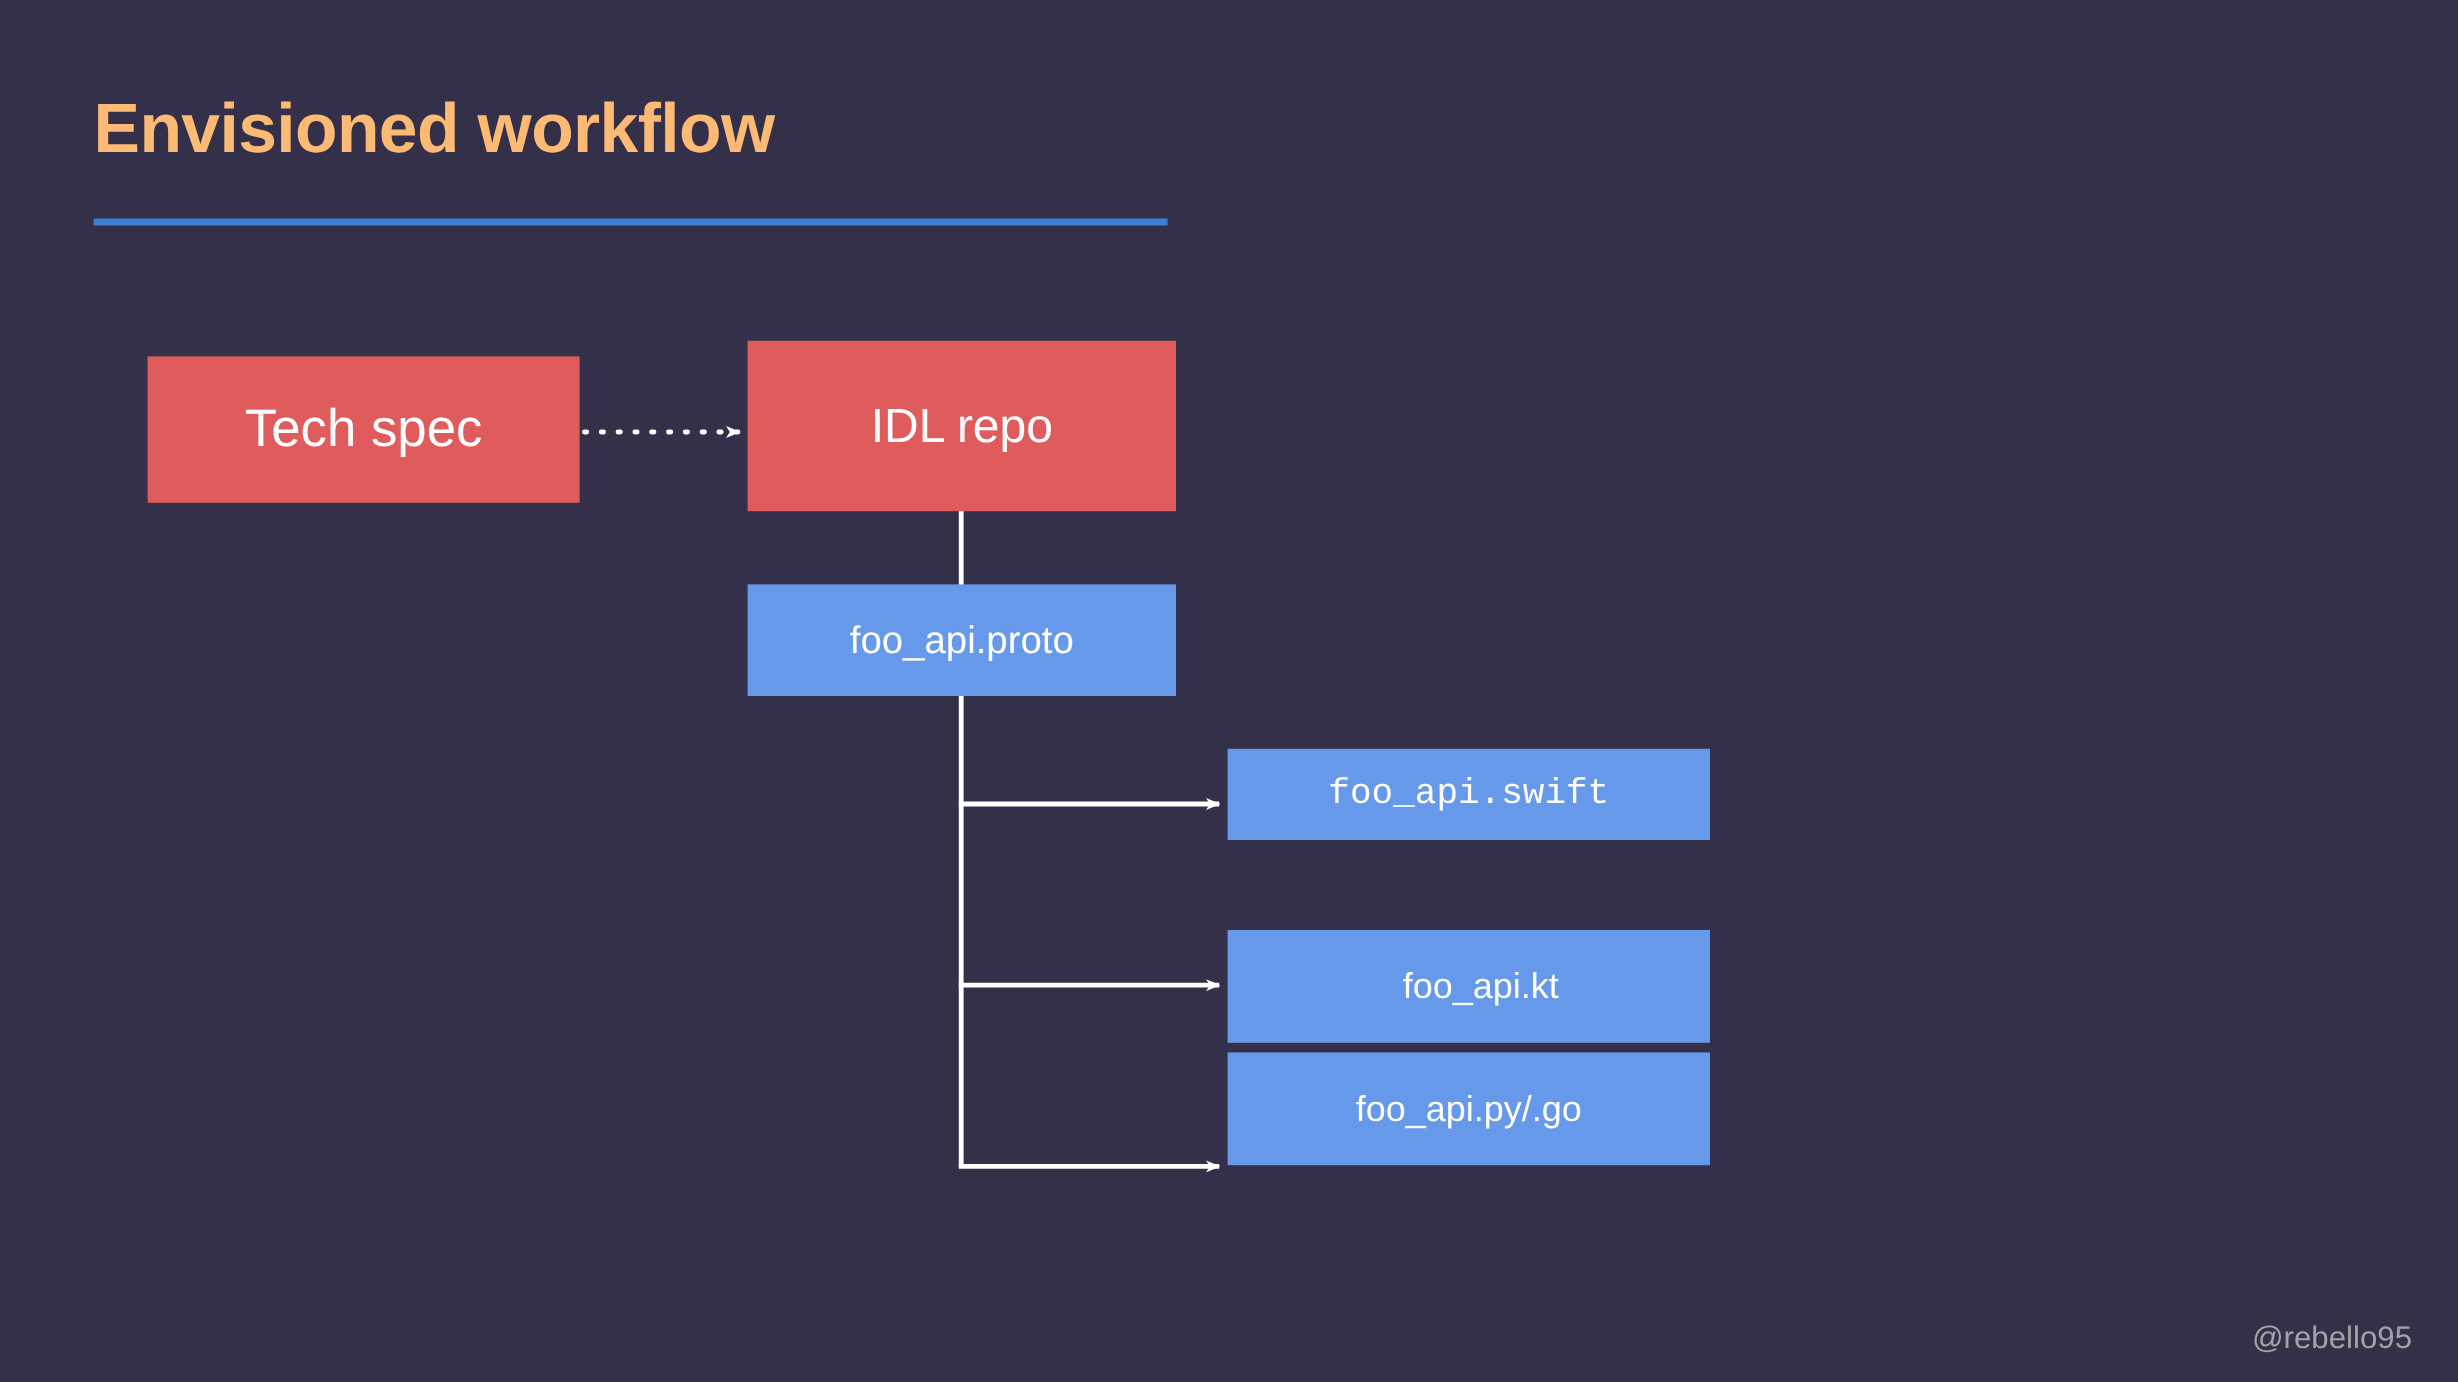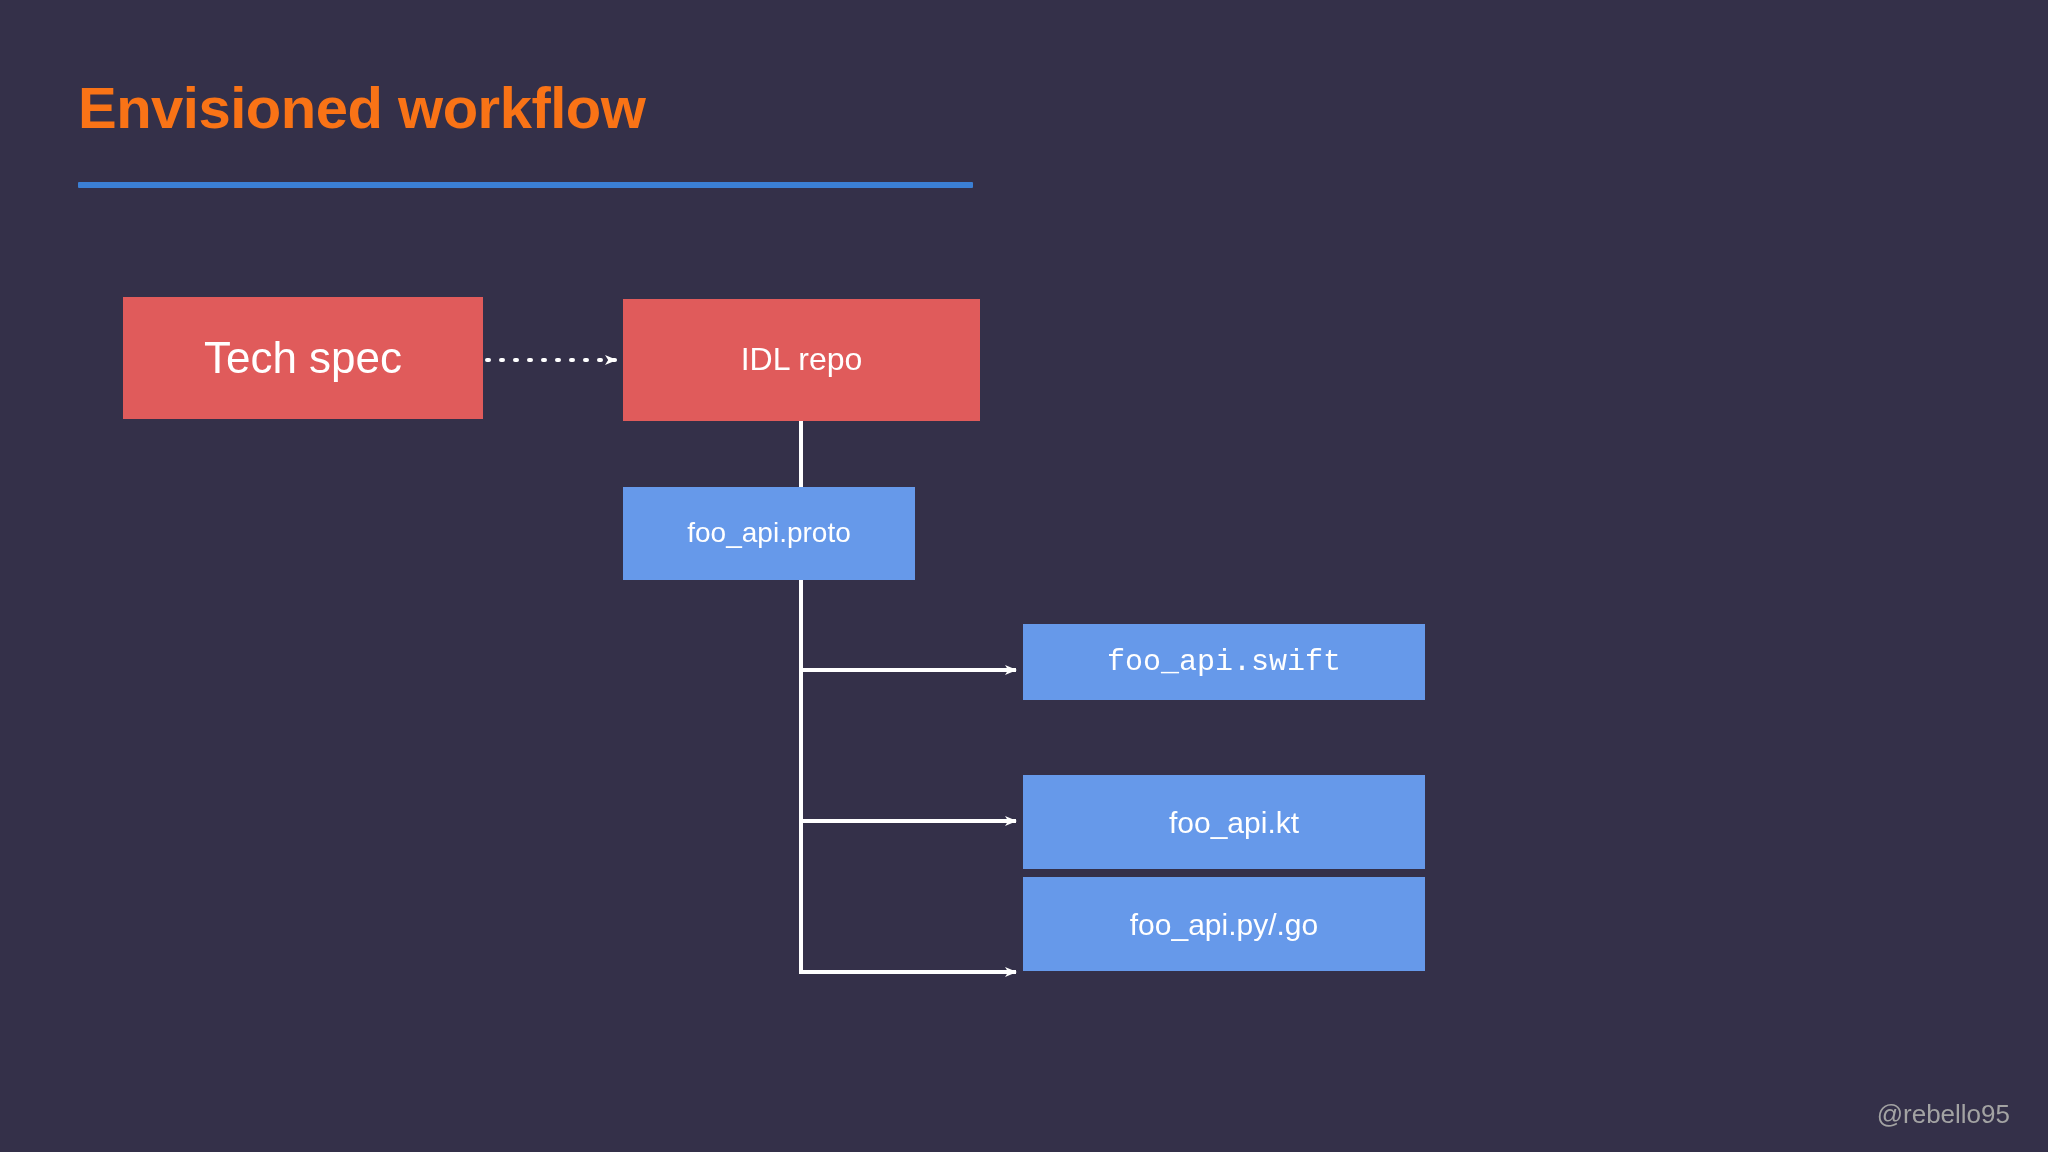--- a/index.html
+++ b/index.html
@@ -14,21 +14,21 @@
     width:2048px; height:1152px;
     background:#343049;
   }
 
   
   #title {
     position:absolute;
     left:78px; top:78px;
     font-size:58px;
     font-weight:bold;
-    color:#f97316;
+    color:#fdba74;
     letter-spacing:-0.5px;
     line-height:1.05;
     white-space:nowrap;
   }
   #title-rule {
     position:absolute;
     left:78px; top:182px;
     width:895px; height:6px;
     background:#3B7FD4;
     border-radius:1px;
@@ -60,28 +60,28 @@
   }
   .node.red   { background:#E05B5B; }
   .node.blue  { background:#6699EA; }
 
   #n-techspec {
     left:123px; top:297px;
     width:360px; height:122px;
     font-size:44px;
   }
   #n-idlrepo {
-    left:623px; top:299px;
-    width:357px; height:122px;
-    font-size:32px;
+    left:623px; top:284px;
+    width:357px; height:142px;
+    font-size:40px;
   }
   #n-proto {
     left:623px; top:487px;
-    width:292px; height:93px;
-    font-size:28px;
+    width:357px; height:93px;
+    font-size:32px;
   }
   #n-swift {
     left:1023px; top:624px;
     width:402px; height:76px;
     font-size:30px;
     font-family:Liberation Mono, monospace;
   }
   #n-kt {
     left:1023px; top:775px;
     width:402px; height:94px;

